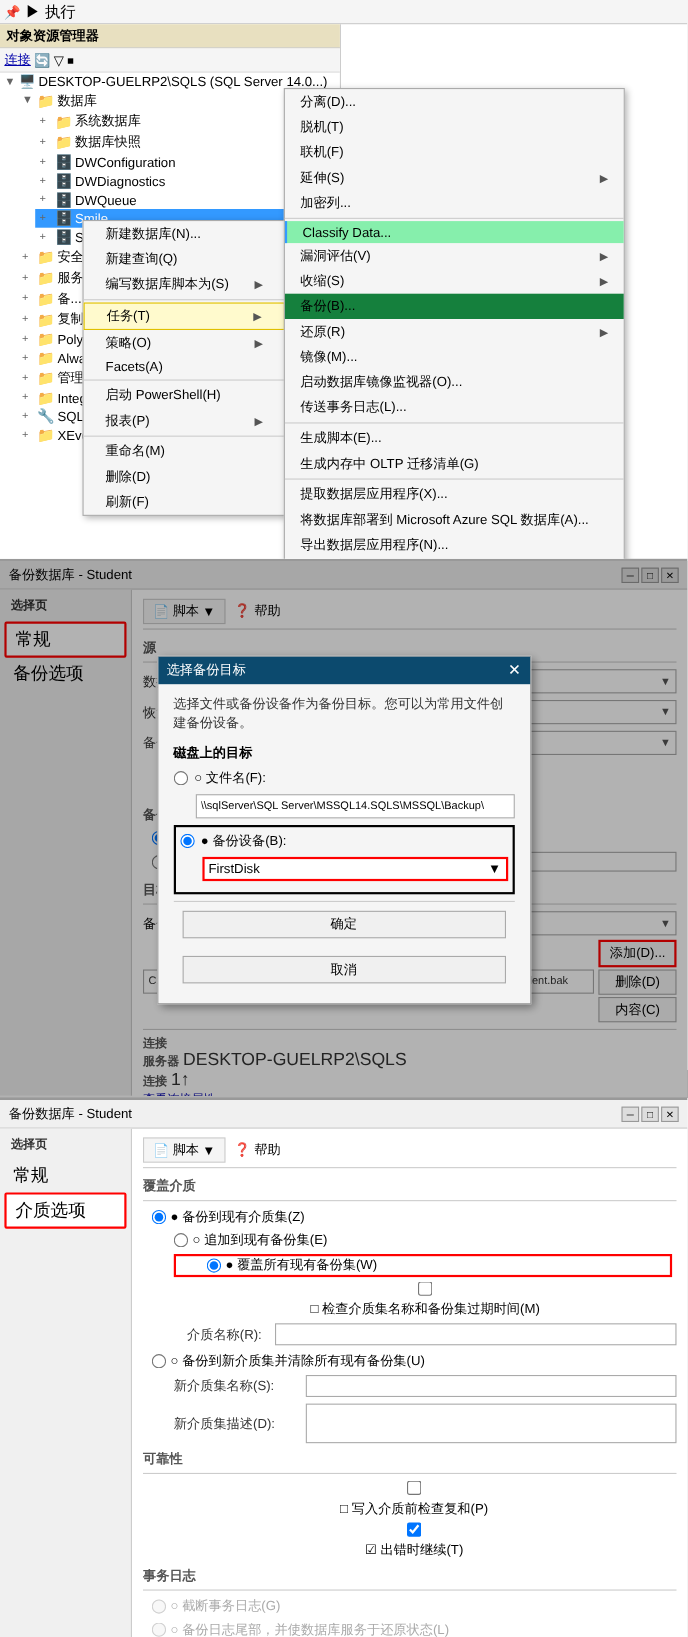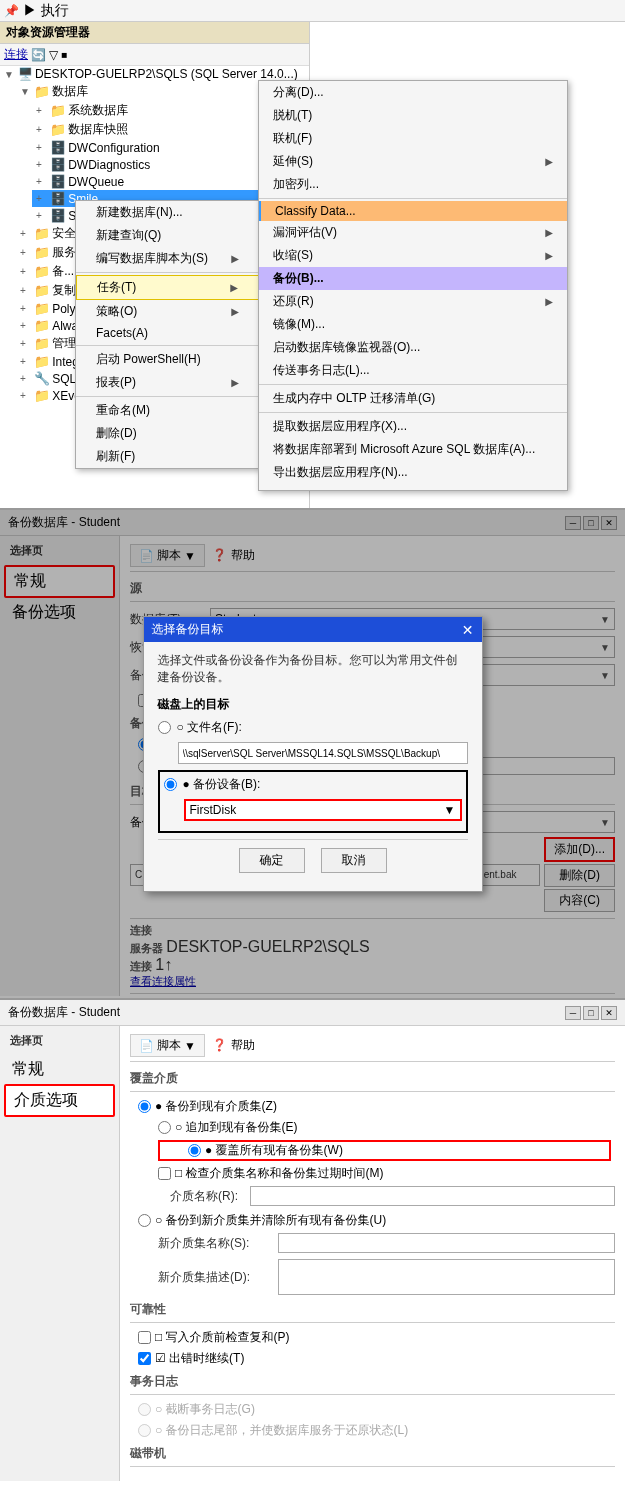--- a/index.html
+++ b/index.html
@@ -28,22 +28,22 @@
     
     .ctx-menu1 { position: absolute; top: 200px; left: 75px; background: #f5f5f5; border: 1px solid #aaa; box-shadow: 2px 2px 6px rgba(0,0,0,0.3); width: 185px; z-index: 10; }
     .ctx-item { padding: 3px 20px; cursor: pointer; display: flex; align-items: center; justify-content: space-between; }
     .ctx-item.highlighted { background: #fffacd; border: 1px solid #e0c000; }
     .ctx-separator { border-top: 1px solid #ccc; margin: 2px 0; }
     .ctx-arrow { font-size: 10px; color: #555; }
 
     
     .ctx-menu2 { position: absolute; top: 80px; left: 258px; background: #f5f5f5; border: 1px solid #aaa; box-shadow: 2px 2px 6px rgba(0,0,0,0.3); width: 310px; z-index: 11; }
     .ctx-item2 { padding: 3px 14px; cursor: pointer; display: flex; align-items: center; justify-content: space-between; }
-    .ctx-item2.highlighted { background: #fdba74; border-left: 2px solid #3399ff; }
-    .ctx-item2.active-bg { background: #c4b5fd; font-weight: bold; }
+    .ctx-item2.highlighted { background: #86efac; border-left: 2px solid #3399ff; }
+    .ctx-item2.active-bg { background: #15803d; }
 
     
     .section2 { background: #fff; width: 625px; min-height: 490px; position: relative; border-bottom: 2px solid #999; overflow: hidden; }
 
     .window-bar { background: #f0f0f0; border-bottom: 1px solid #ccc; padding: 4px 8px; display: flex; align-items: center; justify-content: space-between; }
     .window-controls { display: flex; gap: 2px; }
     .wc-btn { width: 16px; height: 14px; border: 1px solid #999; background: #ddd; font-size: 9px; display: flex; align-items: center; justify-content: center; cursor: pointer; }
 
     .left-panel { width: 120px; background: #f0f0f0; border-right: 1px solid #ccc; padding: 4px; }
     .left-panel-title { font-size: 11px; color: #333; padding: 3px 6px; font-weight: bold; margin-bottom: 4px; }
@@ -56,47 +56,47 @@
 
     .form-row { display: flex; align-items: center; margin-bottom: 6px; }
     .form-label { width: 80px; font-size: 12px; color: #333; flex-shrink: 0; }
     .form-control { flex: 1; height: 22px; border: 1px solid #aaa; background: white; padding: 0 4px; font-size: 12px; display: flex; align-items: center; justify-content: space-between; }
     .dropdown-arrow { font-size: 10px; color: #555; }
 
     .section-header { font-size: 12px; font-weight: bold; color: #555; margin: 6px 0 4px; }
     .section-line { border-top: 1px solid #ccc; margin-bottom: 6px; }
 
     .radio-row { display: flex; align-items: center; gap: 4px; margin-bottom: 4px; padding-left: 8px; }
-    .checkbox-row { display: flex; align-items: center; gap: 4px; margin-bottom: 4px; padding-left: 8px; }
+    .checkbox-row { display: flex; align-items: center; gap: 4px; margin-bottom: 4px; padding-left: 8px; flex-direction: column; }
 
     .file-path-row { display: flex; gap: 4px; align-items: center; margin-bottom: 4px; }
     .file-path-input { flex: 1; height: 22px; border: 1px solid #aaa; background: white; padding: 0 4px; font-size: 11px; color: #333; }
     .add-btn { background: #f5f5f5; border: 1px solid #aaa; padding: 2px 8px; font-size: 12px; cursor: pointer; border: 2px solid red; }
     .remove-btn { background: #f5f5f5; border: 1px solid #aaa; padding: 2px 8px; font-size: 12px; cursor: pointer; }
     .content-btn { background: #f5f5f5; border: 1px solid #aaa; padding: 2px 8px; font-size: 12px; cursor: pointer; }
 
     .target-row { display: flex; align-items: center; gap: 4px; margin-bottom: 4px; }
     .target-label { width: 60px; font-size: 12px; }
     .target-combo { flex: 1; height: 22px; border: 1px solid #aaa; background: white; display: flex; align-items: center; justify-content: space-between; padding: 0 4px; }
     .status-link { font-size: 11px; color: #00a; text-decoration: underline; cursor: pointer; }
 
     
     .modal-overlay { position: absolute; top: 0; left: 0; width: 100%; height: 100%; background: rgba(0,0,0,0.3); z-index: 20; display: flex; align-items: center; justify-content: center; }
     .modal-dialog { background: #f5f5f5; border: 1px solid #999; box-shadow: 3px 3px 8px rgba(0,0,0,0.4); width: 340px; }
-    .modal-title-bar { background: #1d4ed8; color: white; padding: 4px 8px; display: flex; align-items: center; justify-content: space-between; font-size: 12px; }
+    .modal-title-bar { background: #0c4a6e; color: white; padding: 4px 8px; display: flex; align-items: center; justify-content: space-between; font-size: 12px; }
     .modal-close { color: white; cursor: pointer; font-size: 14px; }
     .modal-body { padding: 10px 14px; }
     .modal-desc { font-size: 12px; color: #333; margin-bottom: 10px; }
     .modal-section { font-size: 12px; font-weight: bold; margin-bottom: 6px; }
     .modal-radio-row { display: flex; align-items: center; gap: 6px; margin-bottom: 6px; }
     .modal-input-row { display: flex; align-items: center; gap: 6px; margin-bottom: 6px; padding-left: 20px; }
     .modal-input { flex: 1; height: 22px; border: 1px solid #aaa; background: white; padding: 0 4px; font-size: 12px; }
     .modal-combo { flex: 1; height: 22px; border: 2px solid red; background: white; display: flex; align-items: center; justify-content: space-between; padding: 0 4px; }
     .modal-combo-wrap { border: 2px solid #000000; padding: 4px; margin-bottom: 6px; }
-    .modal-buttons { display: flex; justify-content: center; gap: 16px; padding: 8px; border-top: 1px solid #ccc; }
+    .modal-buttons { display: flex; justify-content: center; gap: 16px; padding: 8px; border-top: 1px solid #ccc; flex-direction: column; }
     .modal-btn { background: #f0f0f0; border: 1px solid #aaa; padding: 3px 20px; font-size: 12px; cursor: pointer; }
 
     
     .section3 { background: #fff; width: 625px; min-height: 490px; position: relative; }
     .conn-label { font-size: 11px; font-weight: bold; color: #555; }
     .conn-value { font-size: 16px; color: #333; }
 
     .highlighted-box { border: 2px solid red; }
   </style>
 </head>
@@ -302,20 +302,23 @@
     <div class="ctx-item2">
         <span>镜像(M)...</span>
       </div>
     <div class="ctx-item2">
         <span>启动数据库镜像监视器(O)...</span>
       </div>
     <div class="ctx-item2">
         <span>传送事务日志(L)...</span>
       </div>
     <div class="ctx-separator"></div>
+    <div class="ctx-item2">
+        <span>生成脚本(E)...</span>
+      </div>
     <div class="ctx-item2">
         <span>生成内存中 OLTP 迁移清单(G)</span>
       </div>
     <div class="ctx-separator"></div>
     <div class="ctx-item2">
         <span>提取数据层应用程序(X)...</span>
       </div>
     <div class="ctx-item2">
         <span>将数据库部署到 Microsoft Azure SQL 数据库(A)...</span>
       </div>

